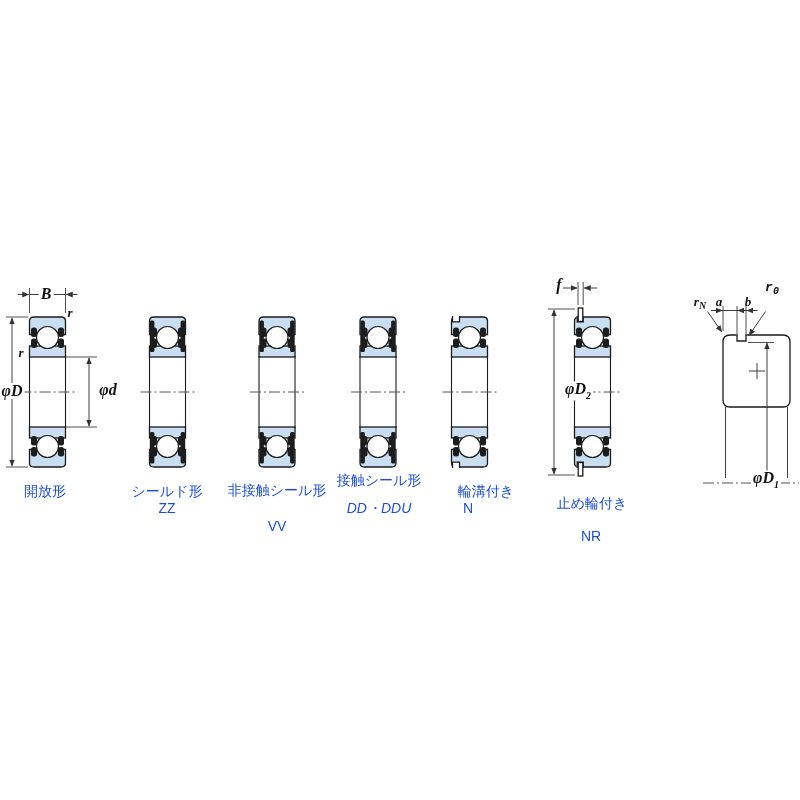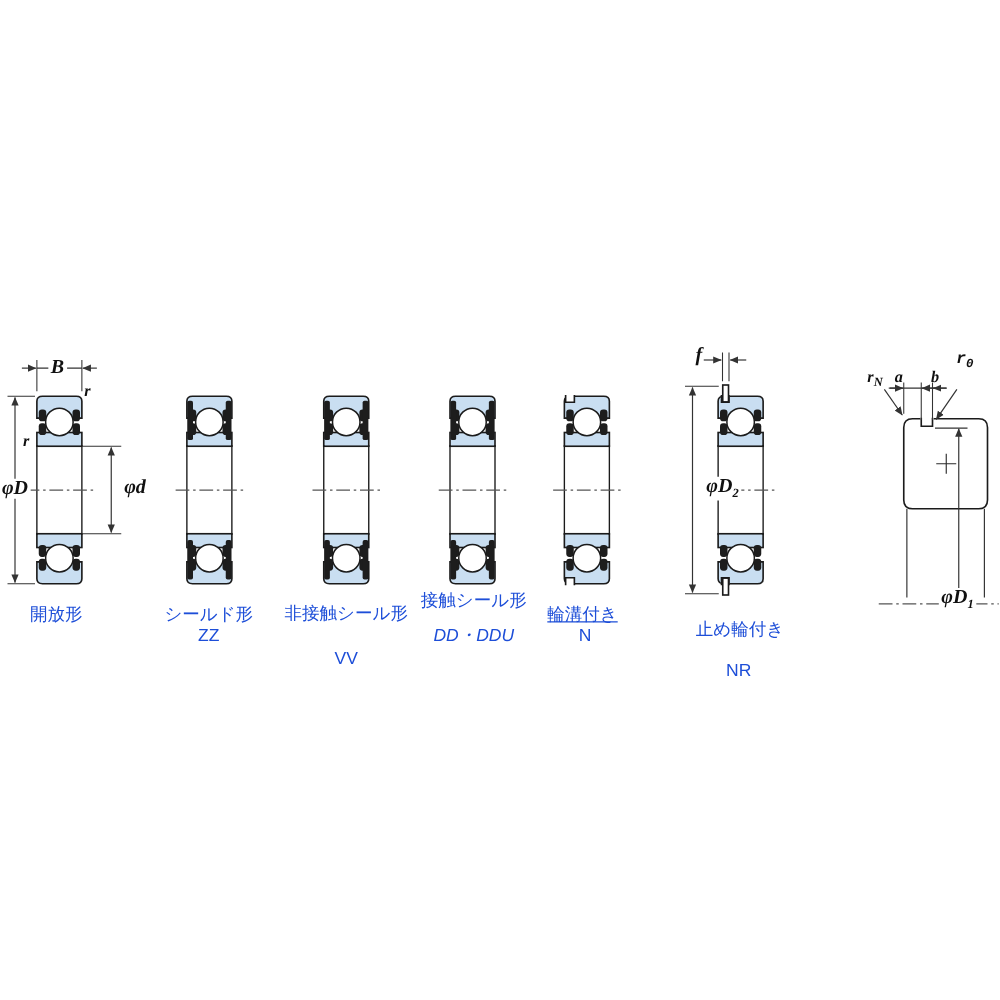--- a/index.html
+++ b/index.html
@@ -162,19 +162,19 @@
 
   <div class="cap" style="left:167px;top:491px;">シールド形</div>
   <div class="cap" style="left:167px;top:508px;">ZZ</div>
 
   <div class="cap" style="left:277px;top:490px;">非接触シール形</div>
   <div class="cap" style="left:277px;top:526px;">VV</div>
 
   <div class="cap" style="left:379px;top:480px;">接触シール形</div>
   <div class="cap" style="left:379px;top:508px;font-style:italic;">DD・DDU</div>
 
-  <div class="cap" style="left:466px;top:491px;text-decoration:underline;">輪溝付き</div>
+  <div class="cap" style="left:486px;top:491px;">輪溝付き</div>
   <div class="cap" style="left:468px;top:508px;">N</div>
 
   <div class="cap" style="left:592px;top:491px;margin-top:12px;">止め輪付き</div>
   <div class="cap" style="left:591px;top:536px;">NR</div>
 
 </div>
 
 </body></html>

